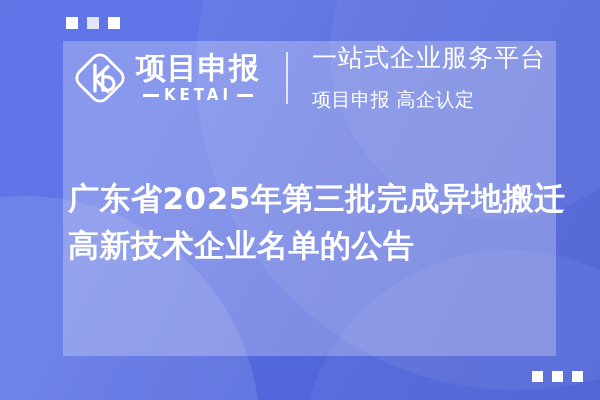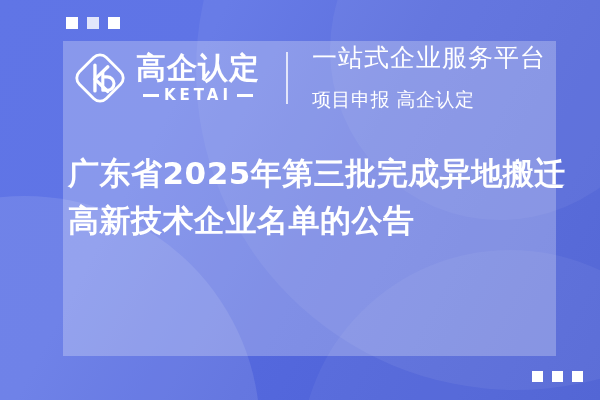--- a/index.html
+++ b/index.html
@@ -171,21 +171,21 @@
     letter-spacing: 0.5px;
     line-height: 1.35;
     margin-top: 14px;
     white-space: nowrap;
   }
 
   
   .headline {
     position: absolute;
     left: 68px;
-    top: 150px;
+    top: 175px;
     width: 500px;
     font-size: 31px;
     font-weight: 700;
     color: #ffffff;
     line-height: 47px;
     letter-spacing: 0.5px;
   }
 </style>
 </head>
 <body>
@@ -216,21 +216,21 @@
   <div class="header">
 
     <div class="logo-block">
       <svg class="logo-mark" viewBox="0 0 100 100">
         <rect x="16" y="16" width="68" height="68" rx="16" ry="16" transform="rotate(45 50 50)" fill="none" stroke="#ffffff" stroke-width="5"></rect>
         <path d="M41 27 L41 73" stroke="#ffffff" stroke-width="6" fill="none" stroke-linecap="round"></path>
         <path d="M64 30 L41 52 L64 74" stroke="#ffffff" stroke-width="6" fill="none" stroke-linecap="round" stroke-linejoin="round"></path>
         <path d="M55 38 L55 72 L63 72 A12 12 0 0 0 63 48 L55 48" stroke="#ffffff" stroke-width="5.5" fill="none" stroke-linejoin="round"></path>
       </svg>
       <div class="logo-words">
-        <div class="logo-cn">高企认定</div>
+        <div class="logo-cn">项目申报</div>
         <div class="logo-en-row">
           <span class="rule"></span>
           <span class="logo-en">KETAI</span>
           <span class="rule"></span>
         </div>
       </div>
     </div>
 
     <span class="divider"></span>
 

